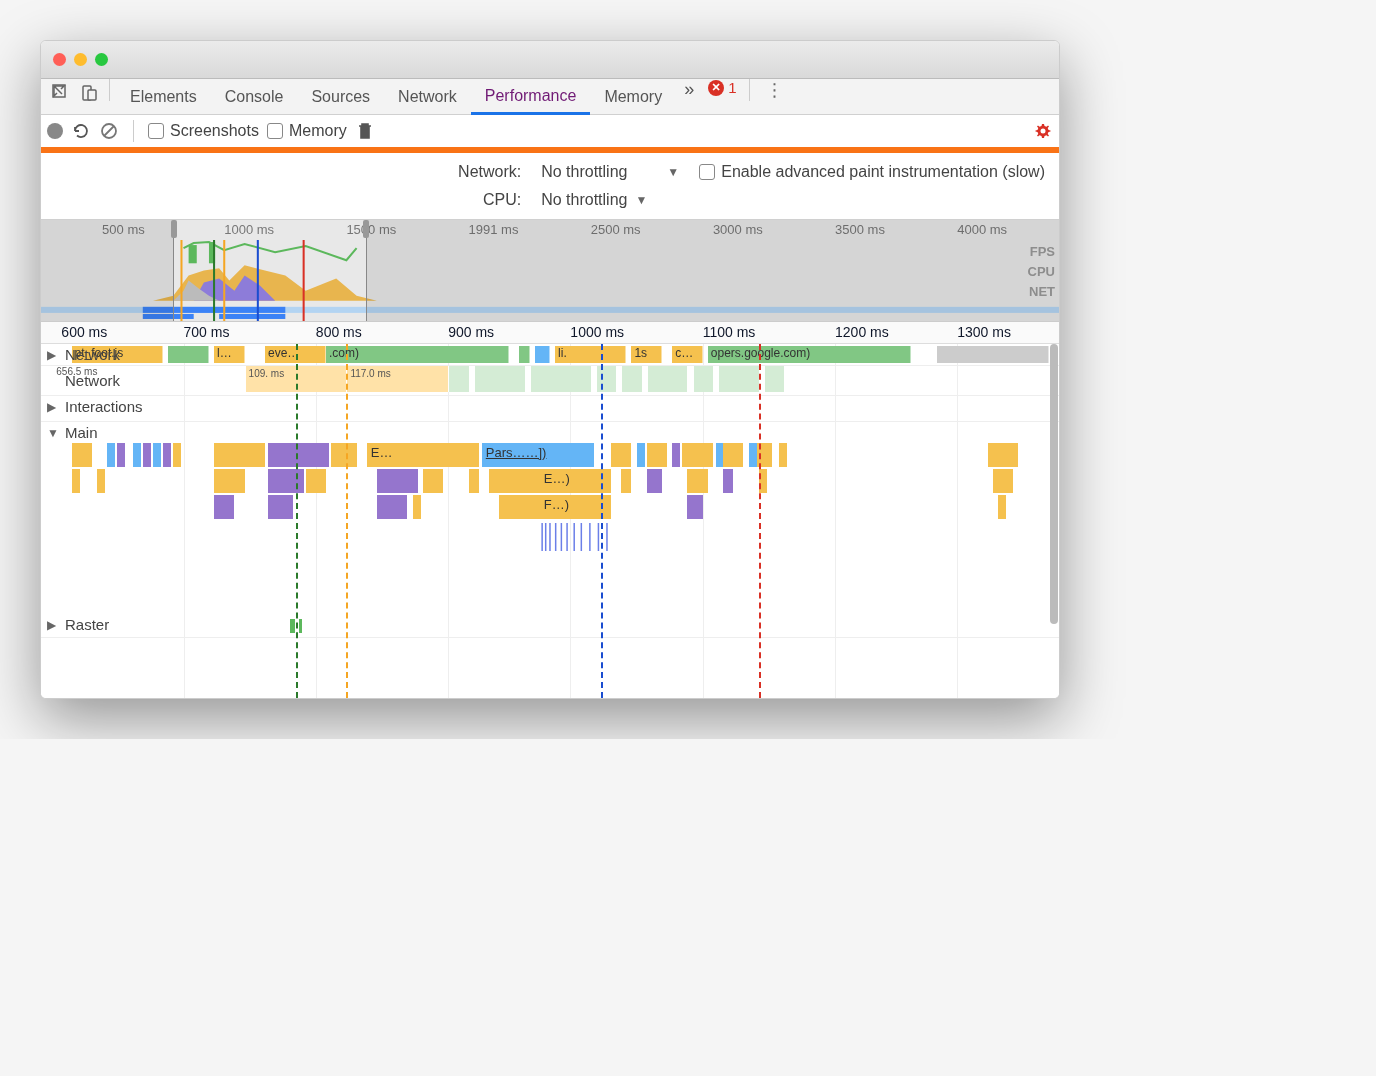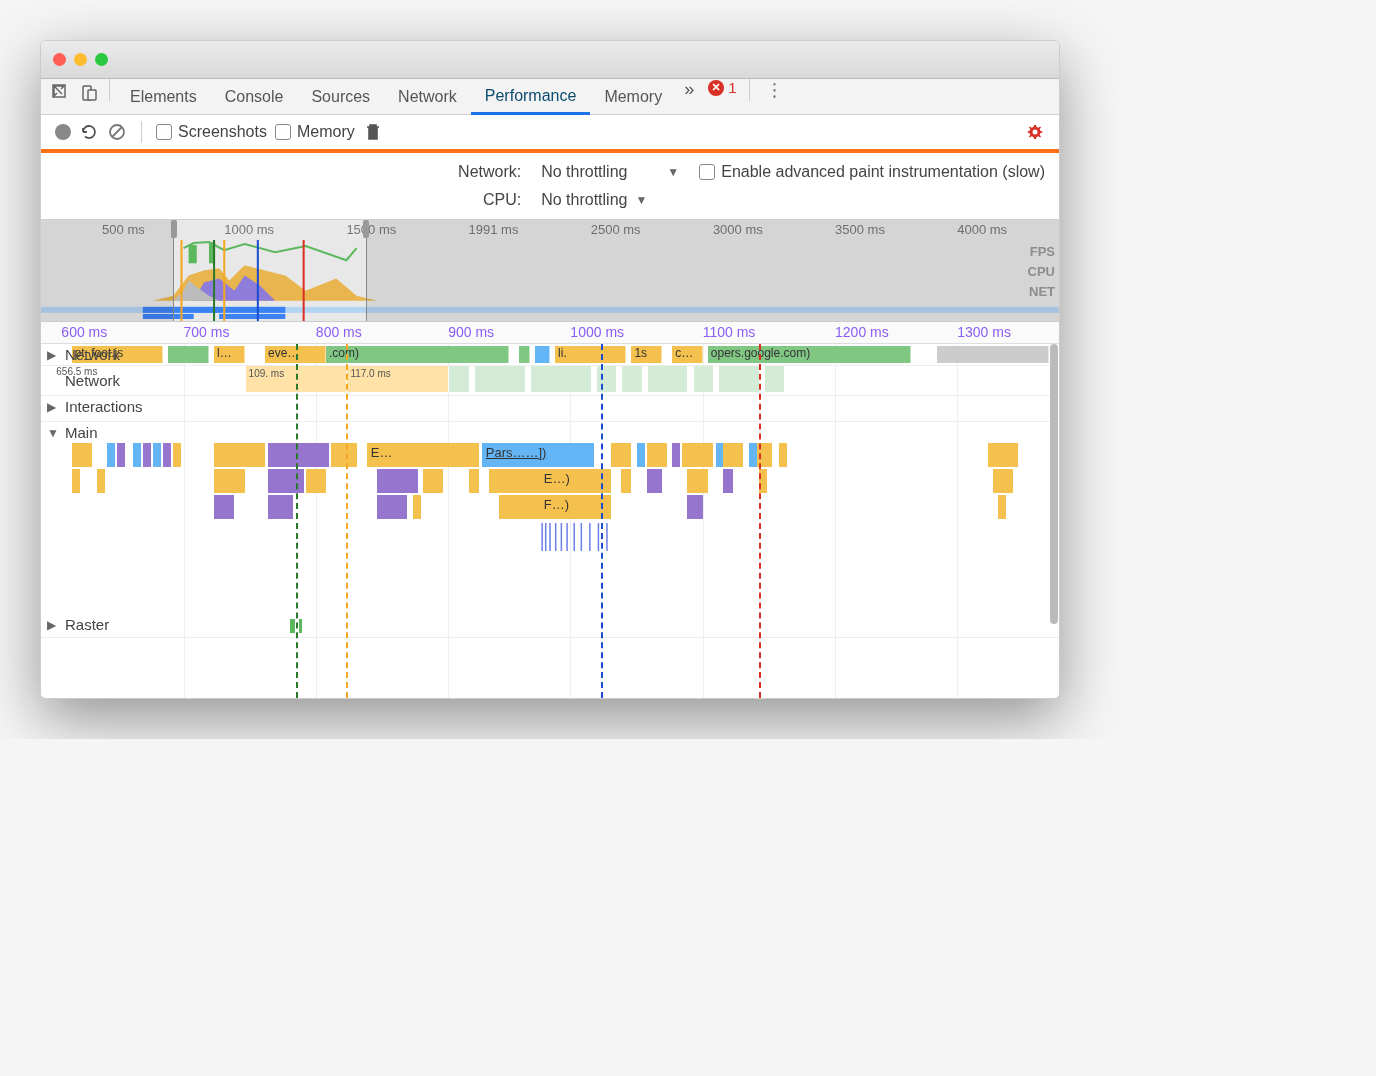--- a/index.html
+++ b/index.html
@@ -7,26 +7,26 @@
 .window { width: 1020px; background: #fff; border-radius: 6px; box-shadow: 0 20px 60px rgba(0,0,0,0.4); overflow: hidden; border: 1px solid #ccc; }
 .titlebar { height: 38px; background: linear-gradient(#ebebeb,#d9d9d9); display: flex; align-items: center; padding: 0 12px; border-bottom: 1px solid #bbb; }
 .traffic { display: flex; gap: 8px; margin-right: 16px; }
 .tl { width: 13px; height: 13px; border-radius: 50%; }
 .tl-r { background: #ff5f57; } .tl-y { background: #febc2e; } .tl-g { background: #28c840; }
 .title { font-size: 16px; color: #4a4a4a; white-space: nowrap; overflow: hidden; }
 .tabbar { height: 36px; display: flex; align-items: flex-start; border-bottom: 1px solid #d0d0d0; background: #f3f3f3; padding: 0 6px; }
 .tb-icon { width: 28px; height: 28px; display: flex; align-items: center; justify-content: center; color: #666; cursor: pointer; }
 .tb-sep { width: 1px; height: 22px; background: #ccc; margin: 0 6px; }
 .tab { padding: 0 14px; height: 36px; display: flex; align-items: center; font-size: 16px; color: #555; cursor: pointer; }
-.tab.active { color: #0c4a6e; border-bottom: 3px solid #1a73e8; margin-bottom: -1px; font-weight: 500; }
+.tab.active { color: #701a75; border-bottom: 3px solid #1a73e8; margin-bottom: -1px; font-weight: 500; }
 .tab-more { padding: 0 8px; color: #555; font-size: 18px; cursor: pointer; }
 .error-badge { display: flex; align-items: center; gap: 4px; margin: 0 6px; font-size: 15px; color: #d93025; }
 .err-circle { width: 16px; height: 16px; background: #d93025; border-radius: 50%; color: #fff; font-size: 11px; font-weight: bold; display: flex; align-items: center; justify-content: center; }
 .kebab { padding: 0 10px; color: #666; cursor: pointer; font-size: 18px; }
-.toolbar { height: 38px; display: flex; align-items: center; padding: 0 14px; border-bottom: 4px solid #f97316; gap: 8px; background: #fff; }
+.toolbar { height: 38px; display: flex; align-items: center; padding: 0 6px; border-bottom: 6px solid #f97316; gap: 8px; background: #fff; }
 .rec-dot { width: 16px; height: 16px; border-radius: 50%; background: #888; cursor: pointer; }
 .tool-ic { width: 20px; height: 20px; display: flex; align-items: center; justify-content: center; color: #666; cursor: pointer; }
 .chk { display: flex; align-items: center; gap: 6px; font-size: 16px; color: #444; cursor: pointer; }
 .chk-box { width: 16px; height: 16px; border: 1.5px solid #888; border-radius: 3px; background: #fff; display: flex; align-items: center; justify-content: center; }
 .chk-box.checked { background: #1a73e8; border-color: #1a73e8; }
 .chk-box.checked::after { content: "✓"; color: #fff; font-size: 12px; font-weight: bold; }
 .gear { color: #d93025; font-size: 18px; margin-left: auto; cursor: pointer; }
 .settings { padding: 10px 14px; display: grid; grid-template-columns: 1fr auto auto auto; gap: 10px 20px; align-items: center; border-bottom: 1px solid #d0d0d0; font-size: 16px; color: #444; background: #fff; }
 .sel-label { text-align: right; color: #444; }
 .sel { display: flex; align-items: center; gap: 8px; cursor: pointer; }
@@ -34,21 +34,21 @@
 .overview { position: relative; height: 102px; background: #e8e8e8; border-bottom: 1px solid #ccc; }
 .ov-ticks { height: 20px; position: relative; font-size: 13px; color: #777; }
 .ov-tick { position: absolute; top: 2px; }
 .ov-labels { position: absolute; right: 4px; top: 22px; text-align: right; font-size: 13px; color: #999; font-weight: 600; line-height: 20px; }
 .ov-chart { position: absolute; left: 0; right: 0; top: 20px; bottom: 0; }
 .ov-select { position: absolute; top: 0; bottom: 0; border-left: 1px solid #888; border-right: 1px solid #888; }
 .ov-handle { width: 6px; background: #999; height: 18px; position: absolute; top: 0; border-radius: 2px; }
 .ov-handle.l { left: -3px; } .ov-handle.r { right: -3px; }
 .ov-outside { position: absolute; top: 0; bottom: 0; background: rgba(0,0,0,0.08); }
 .timeline { position: relative; background: #fff; height: 376px; overflow: hidden; }
-.tl-ruler { height: 22px; border-bottom: 1px solid #ddd; position: relative; font-size: 14px; color: #8b5cf6; background: #fafafa; }
+.tl-ruler { height: 22px; border-bottom: 1px solid #ddd; position: relative; font-size: 14px; color: #0f172a; background: #fafafa; }
 .tl-rt { position: absolute; top: 2px; }
 .tl-grid { position: absolute; top: 22px; bottom: 0; width: 1px; background: #eee; }
 .track { border-bottom: 1px solid #eee; position: relative; }
 .track-hdr { display: flex; align-items: center; gap: 4px; padding: 2px 6px; font-size: 15px; color: #444; position: relative; z-index: 2; }
 .tri { font-size: 12px; color: #666; cursor: pointer; width: 14px; }
 .track-content { position: relative; }
 .seg { position: absolute; height: 17px; font-size: 12px; color: #333; padding: 0 3px; overflow: hidden; white-space: nowrap; border-right: 1px solid rgba(255,255,255,0.5); }
 .sg { background: #81c784; } .sy { background: #f5c14e; } .sb { background: #64b5f6; text-decoration: underline; } .sp { background: #9575cd; } .sgrey { background: #ccc; }
 .frame-seg { position: absolute; top: 0; height: 26px; background: #d4ecd5; border-left: 1px solid #fff; }
 .frame-seg.has-label::before { content: attr(data-label); position: absolute; top: 2px; left: 3px; font-size: 10px; color: #555; }

